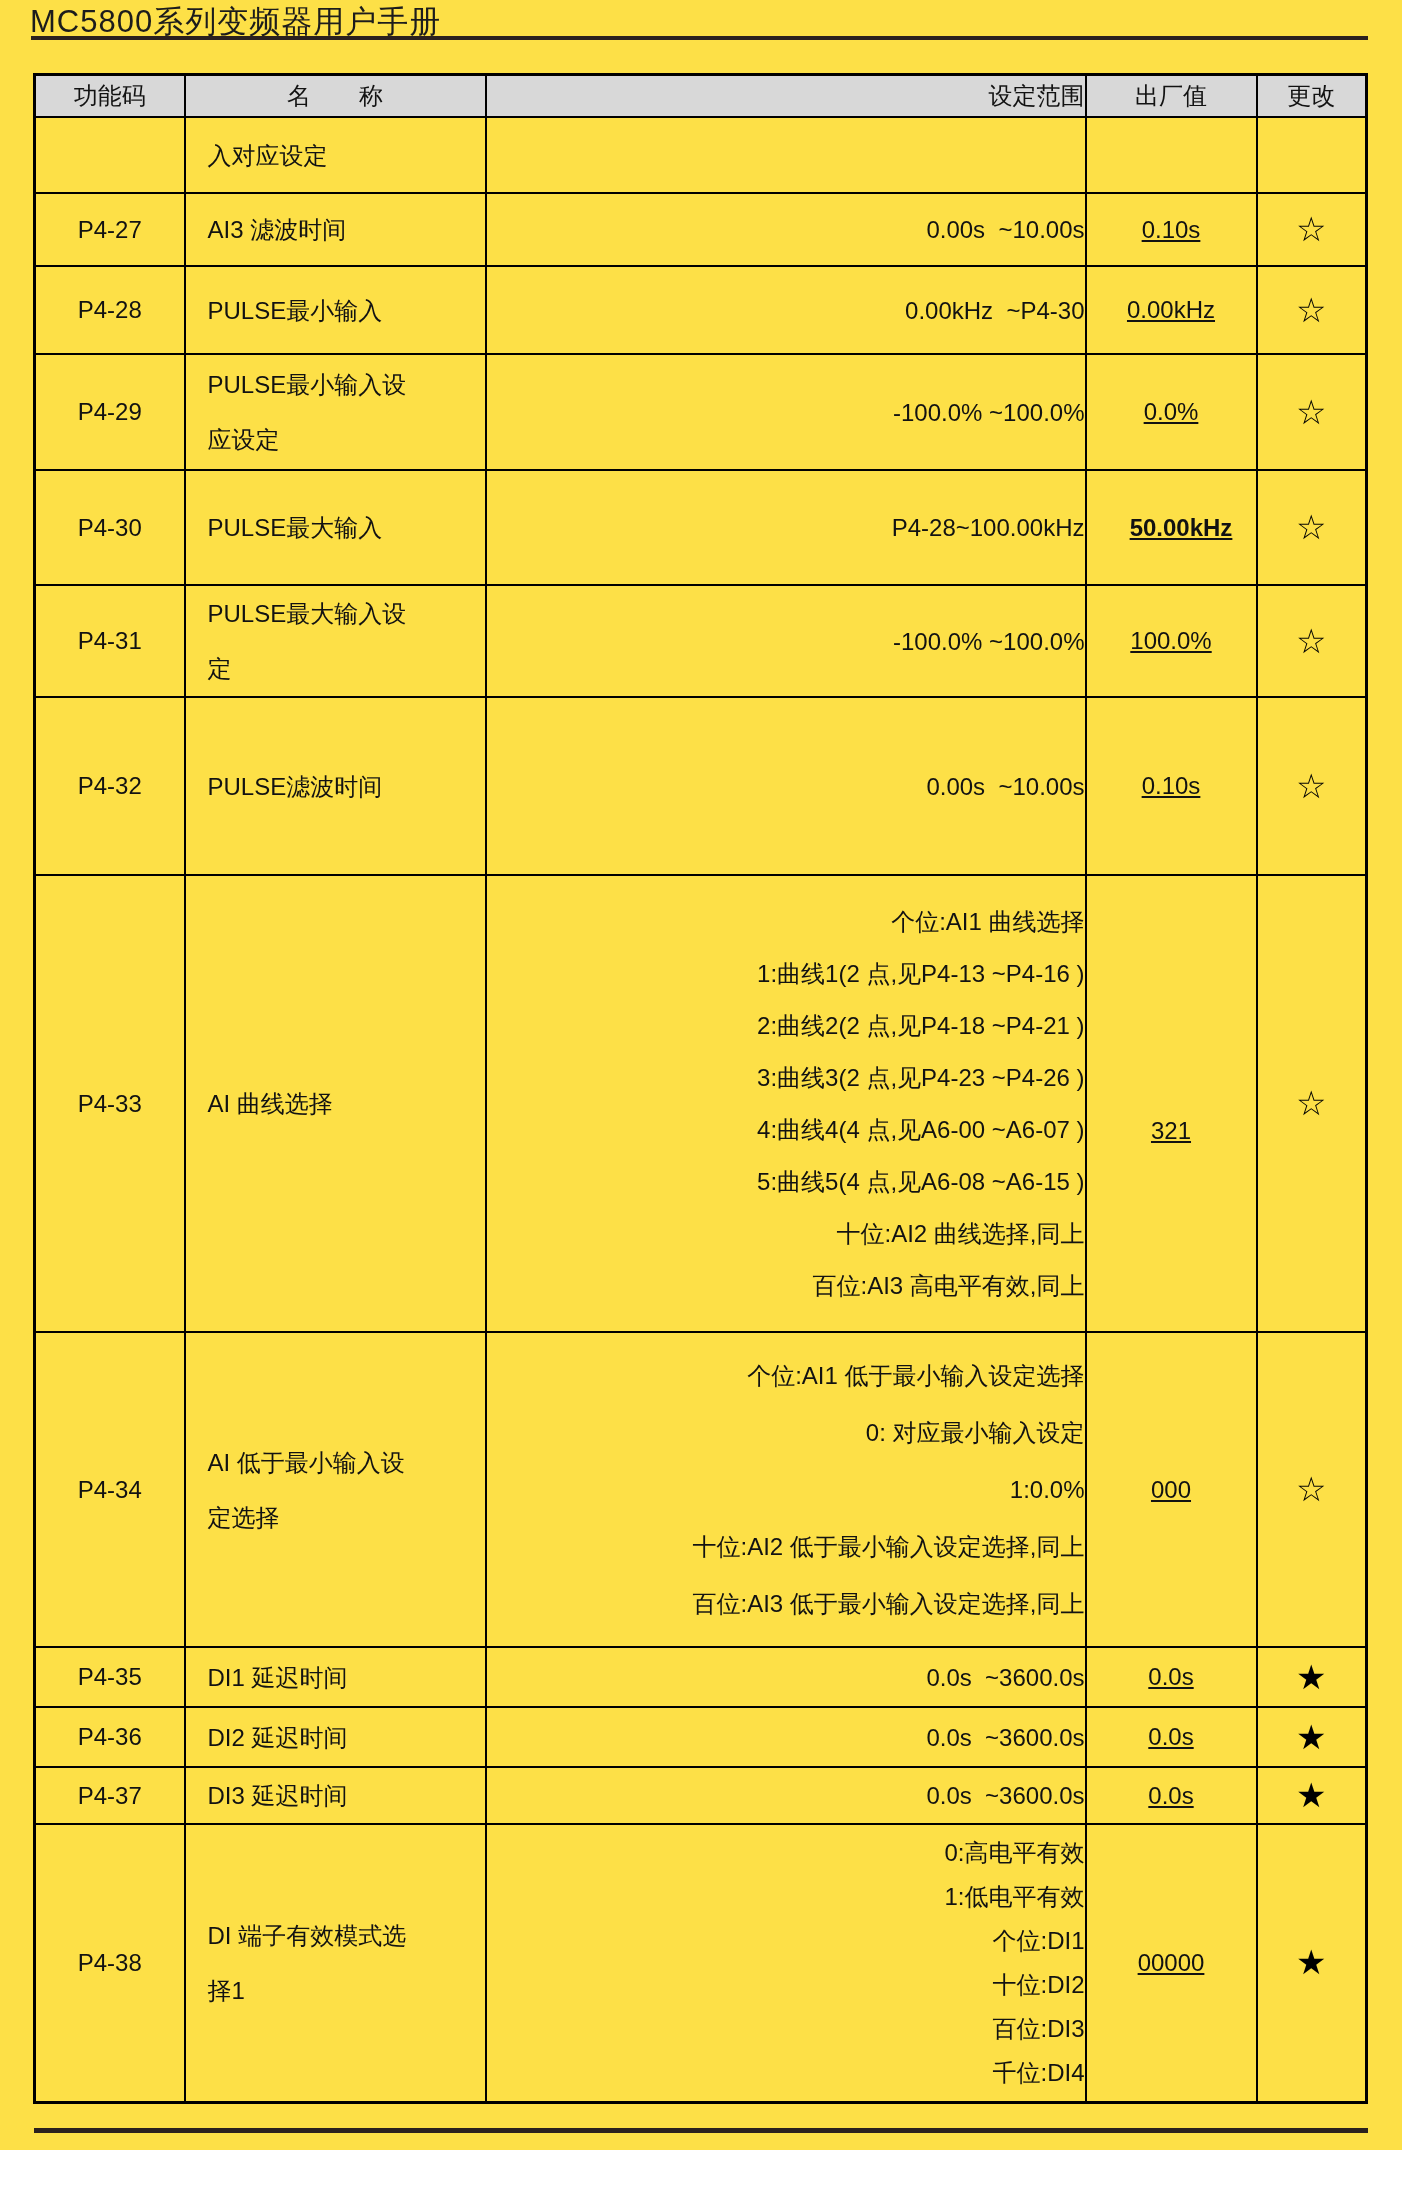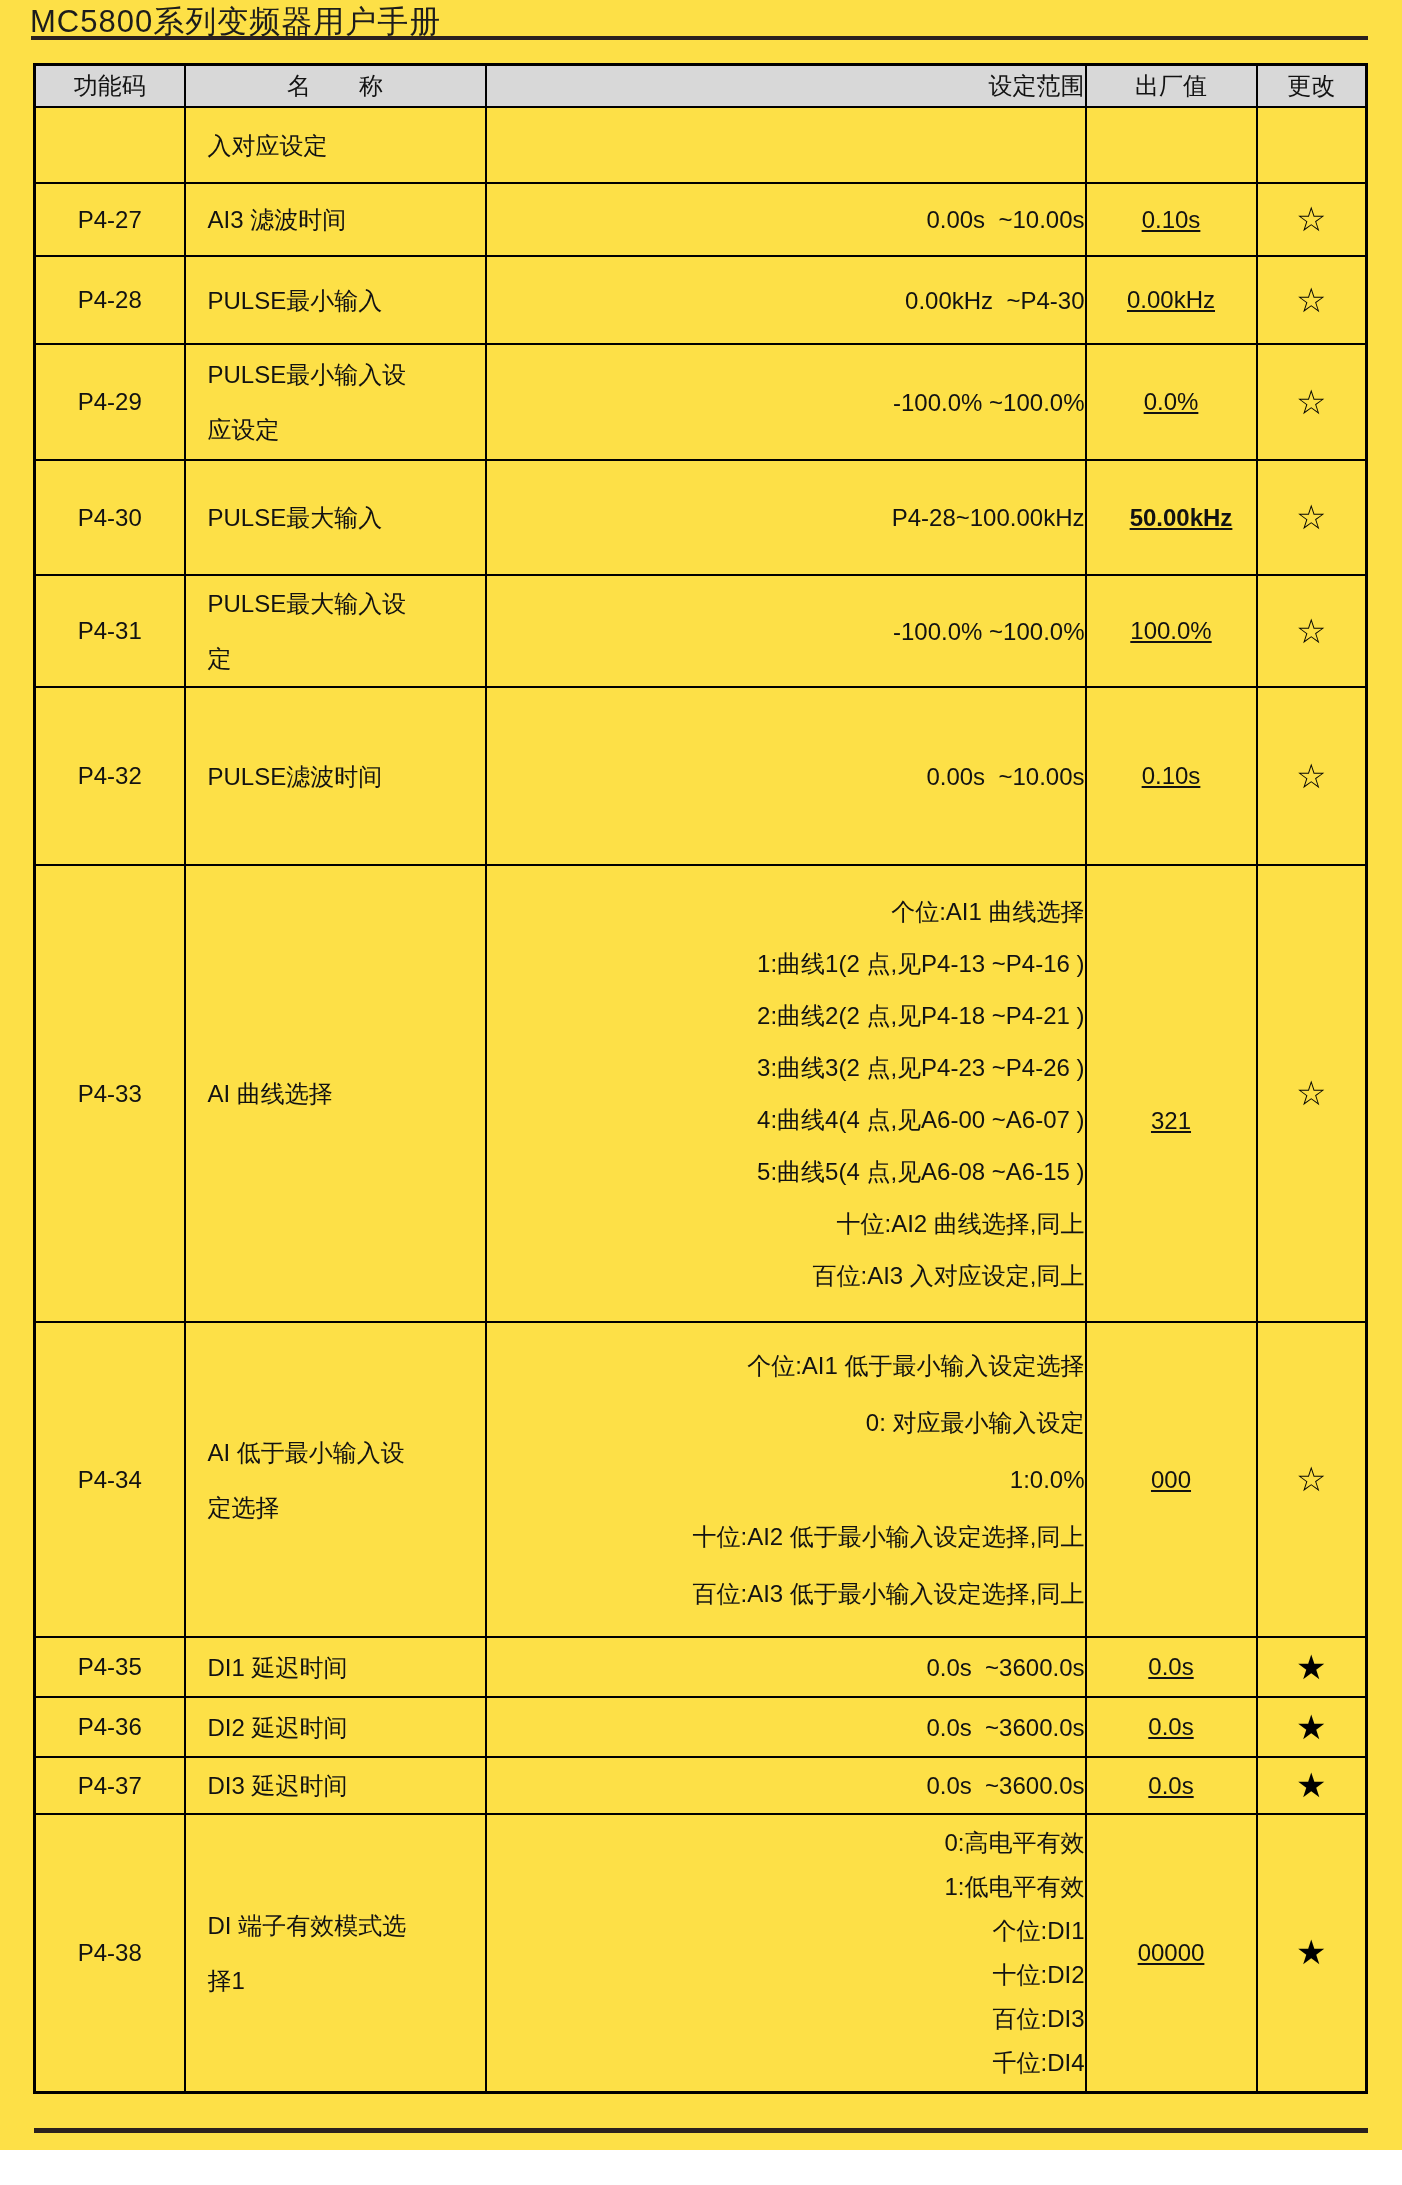--- a/index.html
+++ b/index.html
@@ -26,21 +26,21 @@
     position:absolute;
     left:31px;
     top:36px;
     width:1337px;
     height:4px;
     background:#2b211e;
   }
   table.param-table{
     position:absolute;
     left:33px;
-    top:63px;
+    top:73px;
     width:1332px;
     border-collapse:collapse;
     table-layout:fixed;
     border:3px solid #000;
   }
   .param-table th,
   .param-table td{
     border:2px solid #000;
     padding:0;
     vertical-align:middle;
@@ -193,21 +193,21 @@
             <div class="line">AI 曲线选择</div>
           </td>
           <td class="col-range">
             <div class="line" style="line-height: 52px;">个位:AI1 曲线选择</div>
             <div class="line" style="line-height: 52px;">1:曲线1(2 点,见P4-13 ~P4-16 )</div>
             <div class="line" style="line-height: 52px;">2:曲线2(2 点,见P4-18 ~P4-21 )</div>
             <div class="line" style="line-height: 52px;">3:曲线3(2 点,见P4-23 ~P4-26 )</div>
             <div class="line" style="line-height: 52px;">4:曲线4(4 点,见A6-00 ~A6-07 )</div>
             <div class="line" style="line-height: 52px;">5:曲线5(4 点,见A6-08 ~A6-15 )</div>
             <div class="line" style="line-height: 52px;">十位:AI2 曲线选择,同上</div>
-            <div class="line" style="line-height: 52px;">百位:AI3 入对应设定,同上</div>
+            <div class="line" style="line-height: 52px;">百位:AI3 高电平有效,同上</div>
           </td>
           <td class="col-default" style="padding-top: 55px;">321</td>
           <td class="col-change"><span class="star">☆</span></td>
         </tr>
         <tr style="height: 315px;">
           <td class="col-code">P4-34</td>
           <td class="col-name">
             <div class="line">AI 低于最小输入设</div>
             <div class="line">定选择</div>
           </td>

